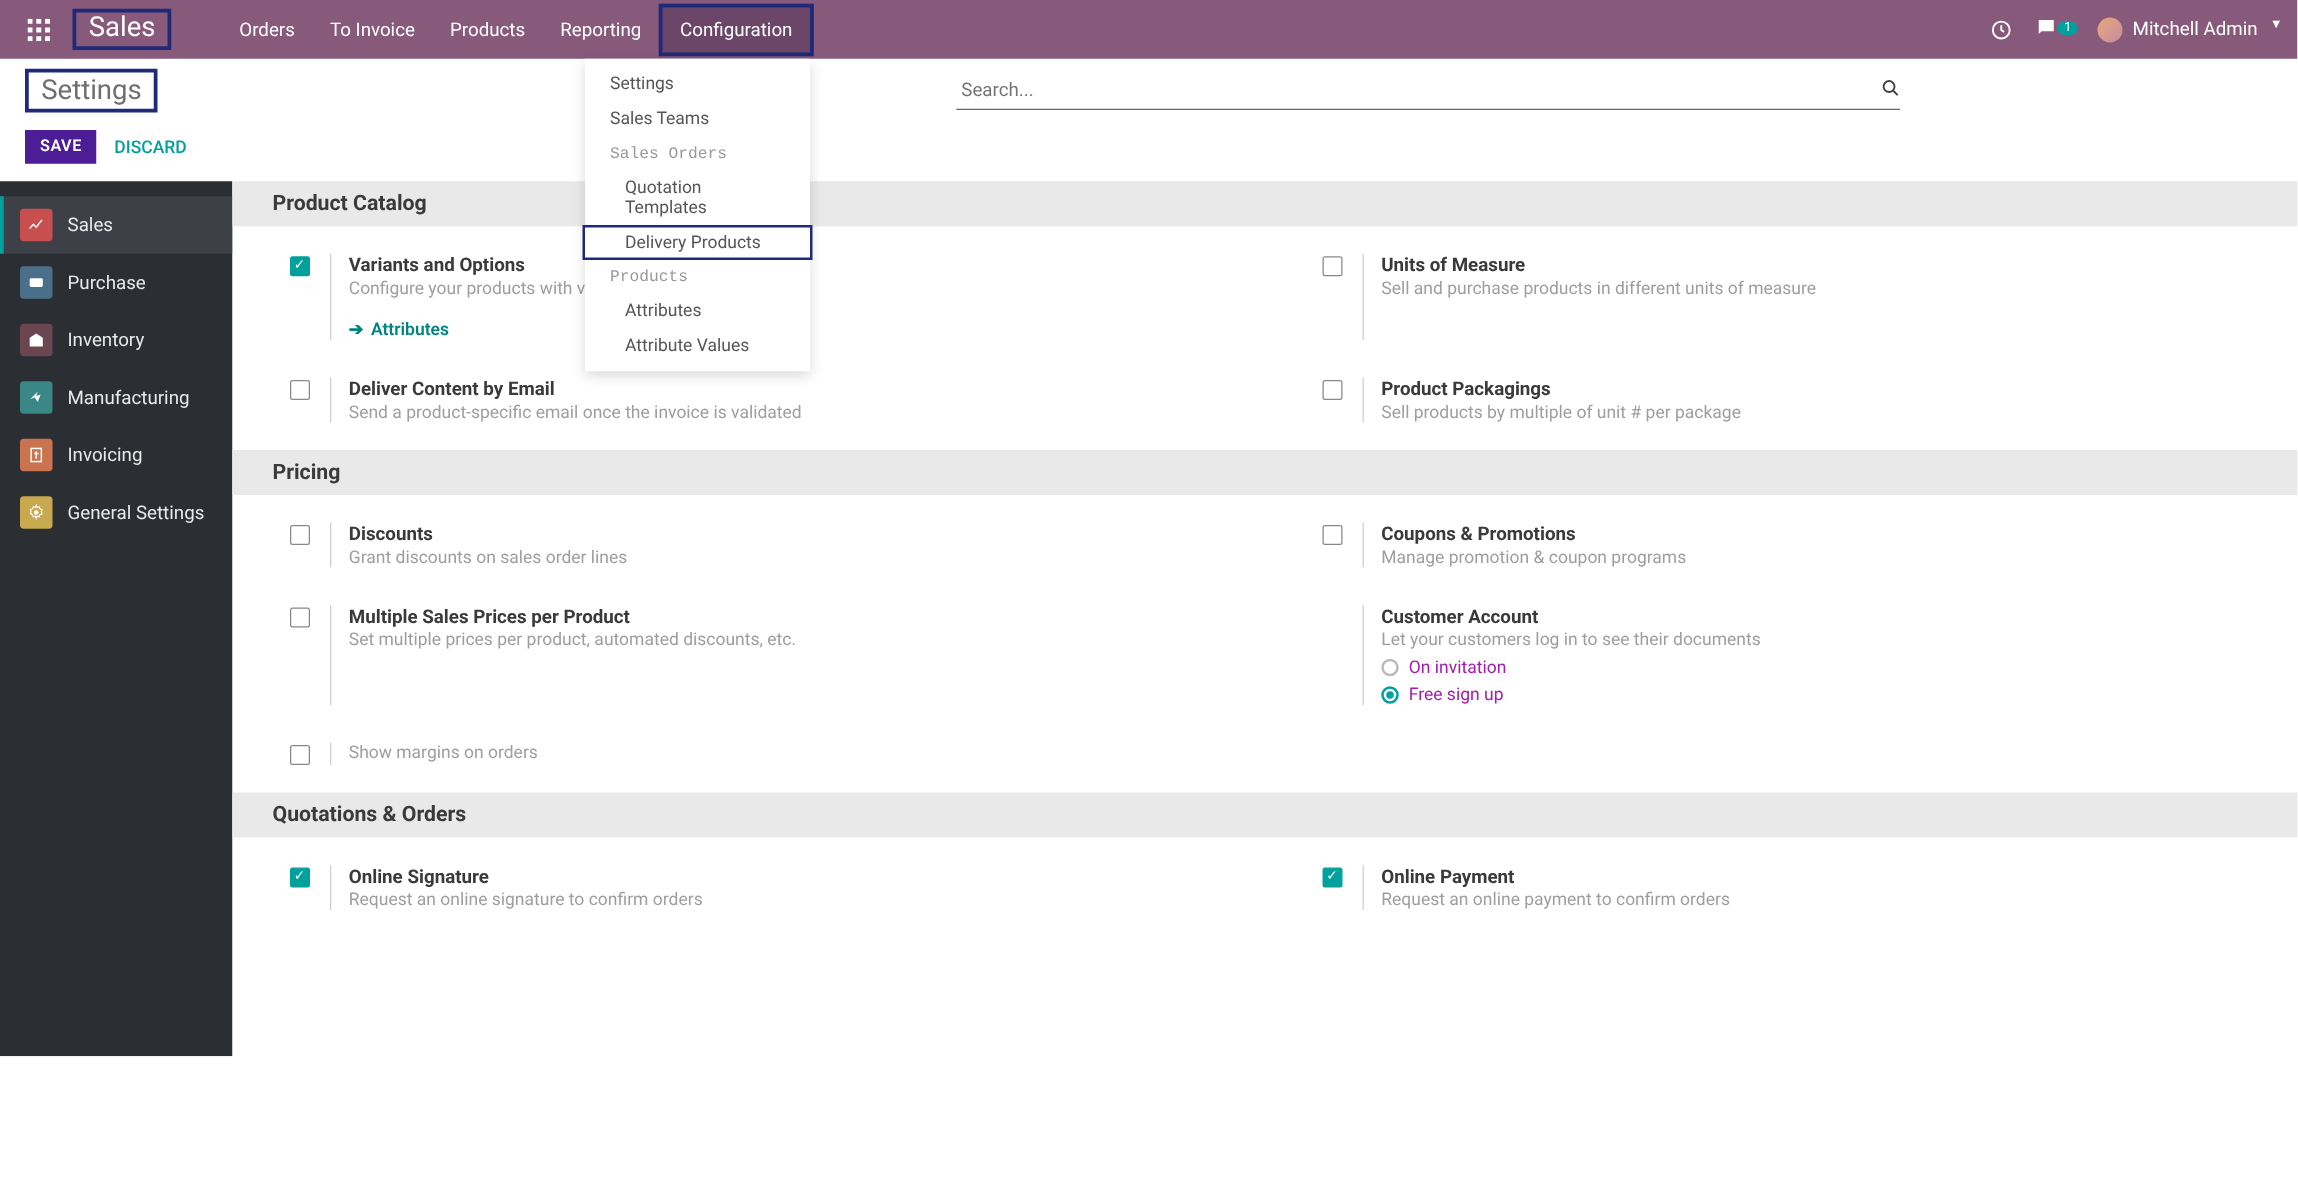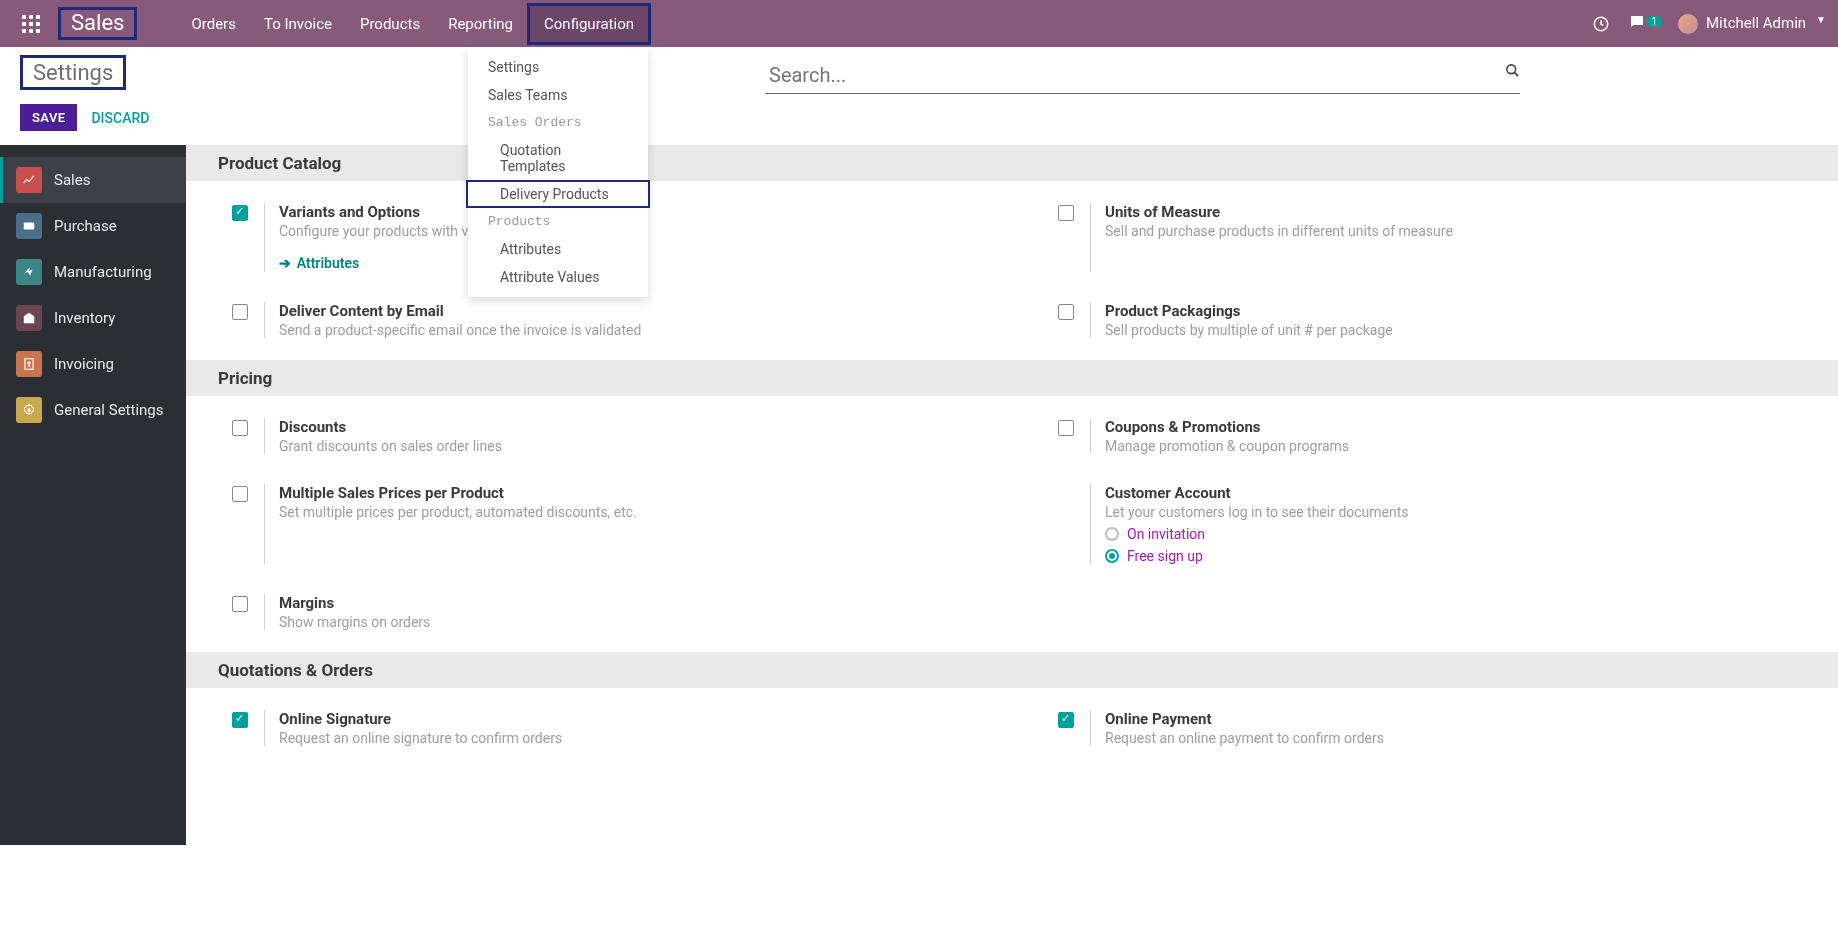--- a/index.html
+++ b/index.html
@@ -18,21 +18,21 @@
 .chat-badge { background: #00a09d; color: #fff; font-size: 10px; border-radius: 8px; padding: 0 5px; margin-left: -5px; position: relative; top: -6px; }
 .user-area { display: flex; align-items: flex-start; gap: 8px; font-size: 15px; }
 .avatar { width: 20px; height: 20px; border-radius: 50%; background: linear-gradient(135deg, #e8a87c, #c38d9e); display: inline-block; }
 .caret { font-size: 10px; margin-left: 2px; }
 
 
 .subheader { padding-left: 20px; padding-top: 8px; position: relative; }
 .breadcrumb-box { border: 3px solid #1e2a78; display: inline-block; padding: 2px 10px; }
 .breadcrumb-text { font-size: 22px; color: #6f6f6f; }
 .search-wrap { position: absolute; left: 765px; top: 10px; width: 755px; }
-.search-input { width: 100%; border: none; border-bottom: 1px solid #666; font-size: 20px; padding: 6px 24px 6px 4px; outline: none; color: #666; }
+.search-input { width: 100%; border: none; border-bottom: 1px solid #666; font-size: 15px; padding: 6px 24px 6px 4px; outline: none; color: #666; }
 .search-icon { position: absolute; right: 0; top: 6px; color: #444; }
 .actions { margin-top: 14px; display: flex; gap: 14px; align-items: center; }
 .btn-save { background: #4c1d95; color: #fff; border: none; padding: 6px 12px; font-size: 13px; font-weight: 600; letter-spacing: 0.4px; }
 .btn-discard { color: #00a09d; font-size: 14px; font-weight: 500; background: none; border: none; }
 
 
 .main { display: flex; margin-top: 14px; }
 .sidebar { width: 186px; background: #2b2e33; min-height: 700px; padding-top: 12px; }
 .side-item { display: flex; align-items: center; gap: 12px; padding: 10px 16px; color: #e9e9e9; font-size: 15px; cursor: pointer; }
 .side-item.active { background: #3d4147; border-left: 3px solid #00a09d; padding-left: 13px; }
@@ -152,34 +152,34 @@
     </div>
     <div class="side-item">
       <span class="side-icon ic-purchase">
         <svg width="14" height="14" viewBox="0 0 24 24" fill="#fff">
             <rect x="3" y="6" width="18" height="12" rx="2"></rect>
           </svg>
       </span>
       <span>Purchase</span>
     </div>
     <div class="side-item">
+      <span class="side-icon ic-inventory">
+        <svg width="14" height="14" viewBox="0 0 24 24" fill="#fff">
+            <path d="M3 9l9-6 9 6v12H3z"></path>
+          </svg>
+      </span>
+      <span>Inventory</span>
+    </div>
+    <div class="side-item">
       <span class="side-icon ic-manufacturing">
         <svg width="14" height="14" viewBox="0 0 24 24" fill="#fff">
             <path d="M14 4l-2 6 6-2-4 10-4-6-6 2z"></path>
           </svg>
       </span>
       <span>Manufacturing</span>
-    </div>
-    <div class="side-item">
-      <span class="side-icon ic-inventory">
-        <svg width="14" height="14" viewBox="0 0 24 24" fill="#fff">
-            <path d="M3 9l9-6 9 6v12H3z"></path>
-          </svg>
-      </span>
-      <span>Inventory</span>
     </div>
     <div class="side-item">
       <span class="side-icon ic-invoicing">
         <svg width="14" height="14" viewBox="0 0 24 24" fill="none" stroke="#fff" stroke-width="2">
             <rect x="5" y="3" width="14" height="18"></rect>
             <path d="M12 7v10M9 10h6"></path>
           </svg>
       </span>
       <span>Invoicing</span>
     </div>
@@ -297,21 +297,20 @@
         </div>
       </div>
     </div>
     <div class="settings-grid" style="padding-top:0;">
       <div class="setting">
         <div class="check-col">
             <span class="checkbox"></span>
           </div>
         <div class="divider-col"></div>
         <div class="text-col">
-          <div class="opt-title">Margins</div>
           <div class="opt-desc">Show margins on orders</div>
         </div>
       </div>
       <div class="setting"></div>
     </div>
 
     <div class="section-head">Quotations &amp; Orders</div>
     <div class="settings-grid">
       <div class="setting">
         <div class="check-col">

